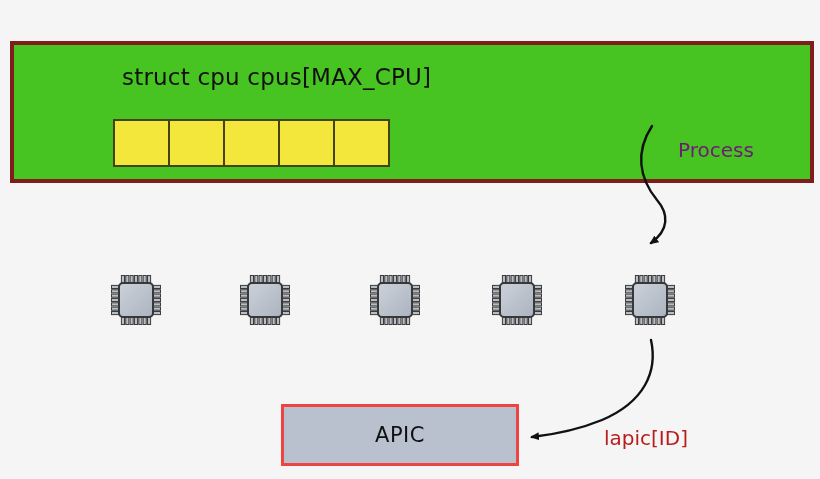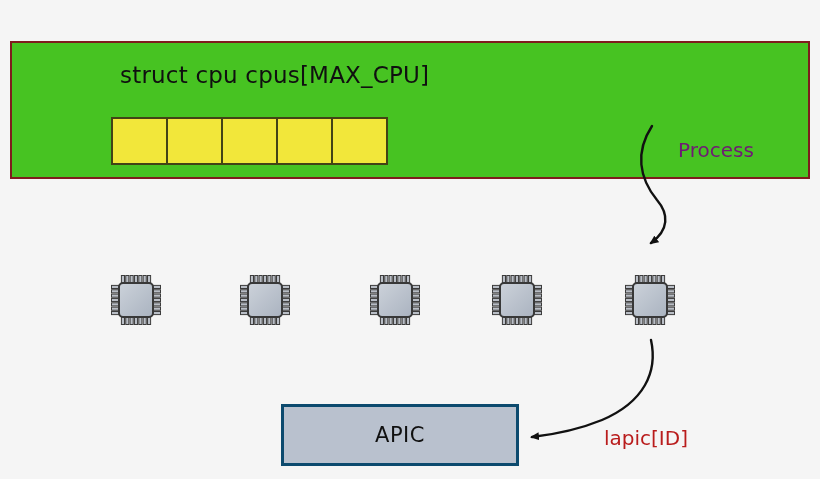--- a/index.html
+++ b/index.html
@@ -14,21 +14,21 @@
     background: #f5f5f5;
     overflow: hidden;
   }
 
   
   .struct-box {
     position: absolute;
     left: 10px; top: 41px;
     width: 796px; height: 134px;
     background: #47c322;
-    border: 2px solid #7f1d1d;
+    border: 4px solid #7f1d1d;
   }
   .struct-title {
     position: absolute;
     left: 108px; top: 19px;
     font-size: 23px;
     color: #101010;
     letter-spacing: 0.2px;
     white-space: nowrap;
   }
   .cpu-array {
@@ -67,21 +67,21 @@
     top: 273px;
     width: 54px; height: 54px;
   }
 
   
   .apic-box {
     position: absolute;
     left: 281px; top: 404px;
     width: 232px; height: 56px;
     background: #b9c1ce;
-    border: 3px solid #0c4a6e;
+    border: 3px solid #ef4444;
     display: flex;
     align-items: center;
     justify-content: center;
   }
   .apic-label {
     font-size: 21px;
     color: #101010;
     letter-spacing: 0.5px;
   }
 

